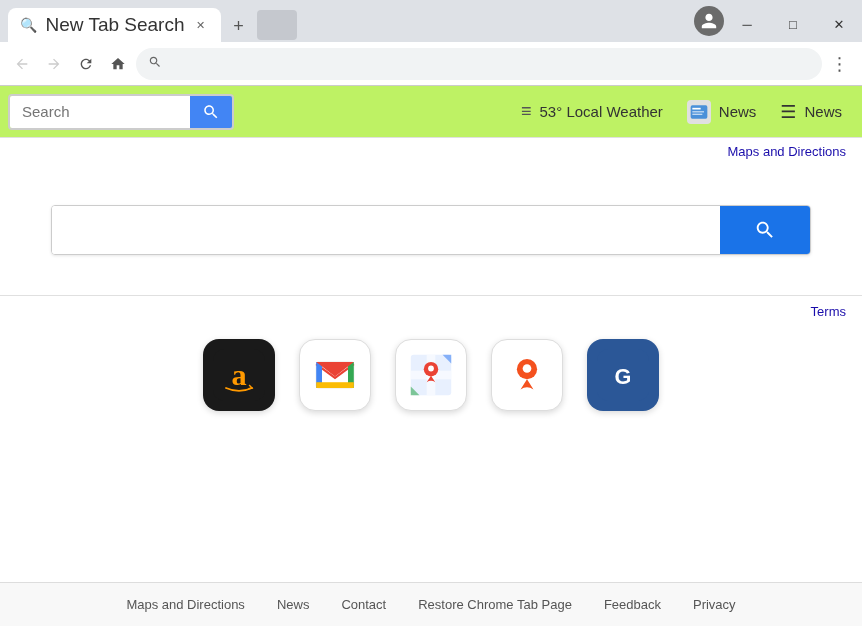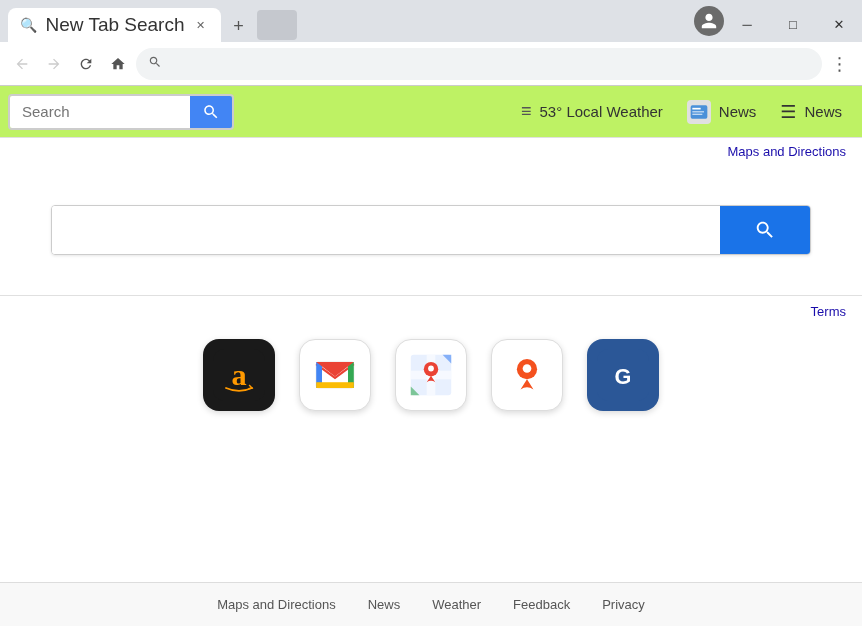--- a/index.html
+++ b/index.html
@@ -496,16 +496,17 @@
       <rect width="72" height="72" rx="16" fill="#2b5797"></rect>
       <text x="36" y="48" text-anchor="middle" font-size="30" fill="white" font-family="Arial, sans-serif" font-weight="bold">G</text>
     </svg>
   </div>
 
 </div>
 
 <div class="footer">
   <a class="footer-link">Maps and Directions</a>
   <a class="footer-link">News</a>
-  <a class="footer-link">Weather</a>
+  <a class="footer-link">Contact</a>
+  <a class="footer-link">Restore Chrome Tab Page</a>
   <a class="footer-link">Feedback</a>
   <a class="footer-link">Privacy</a>
 </div>
 
 </body></html>

